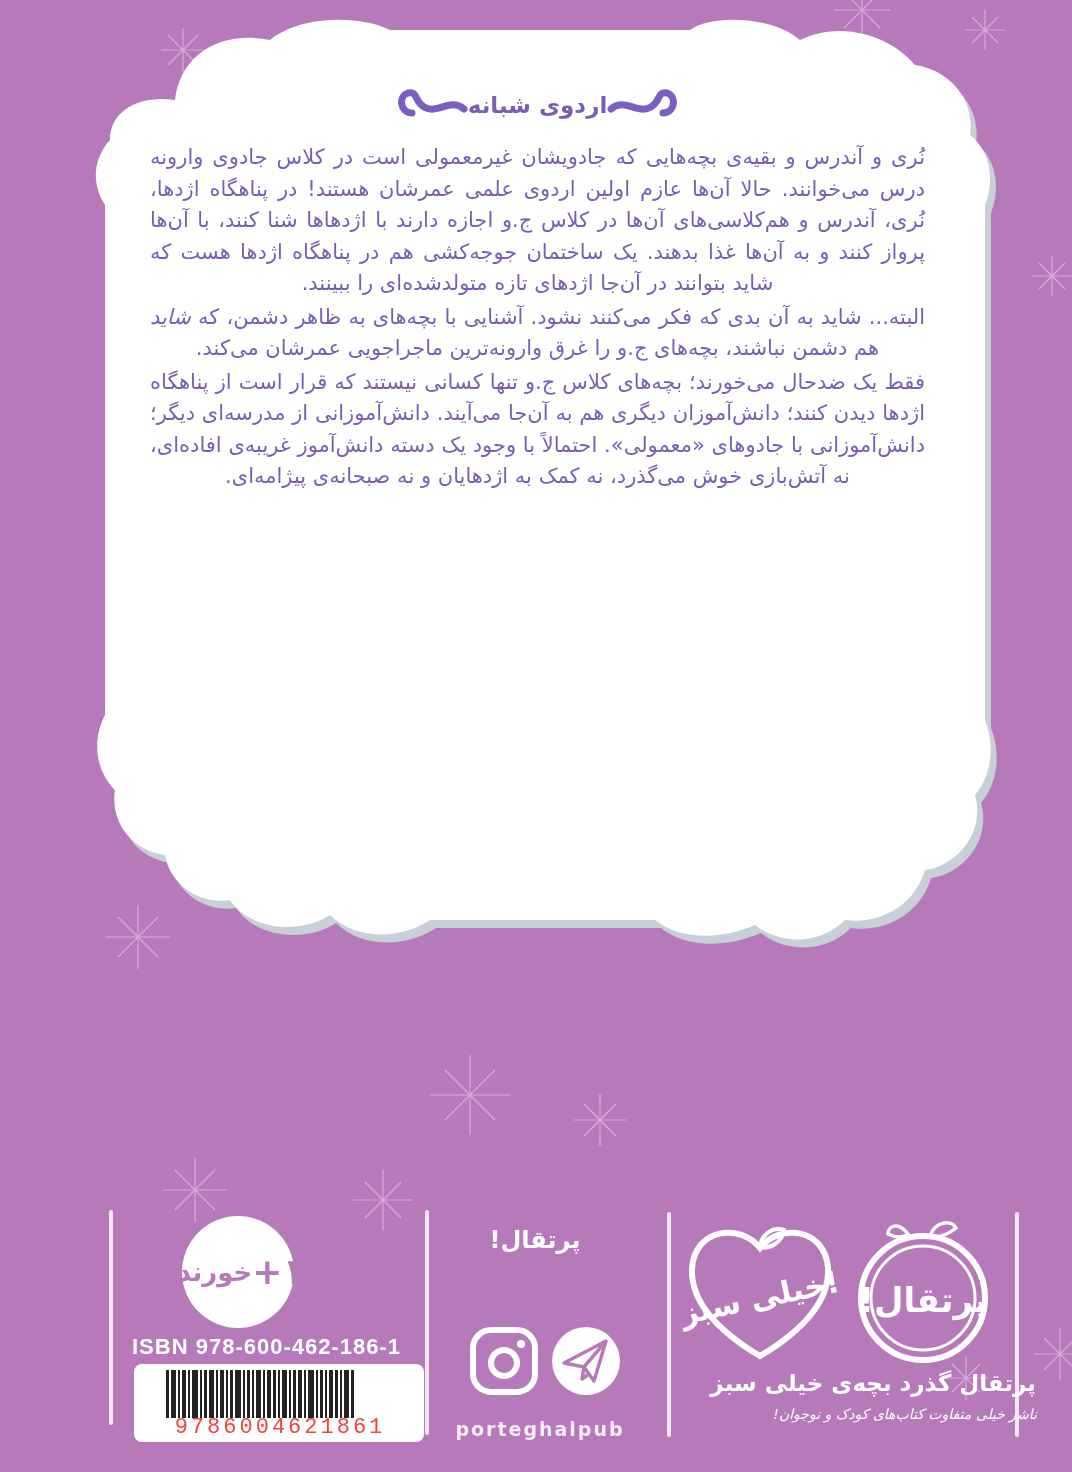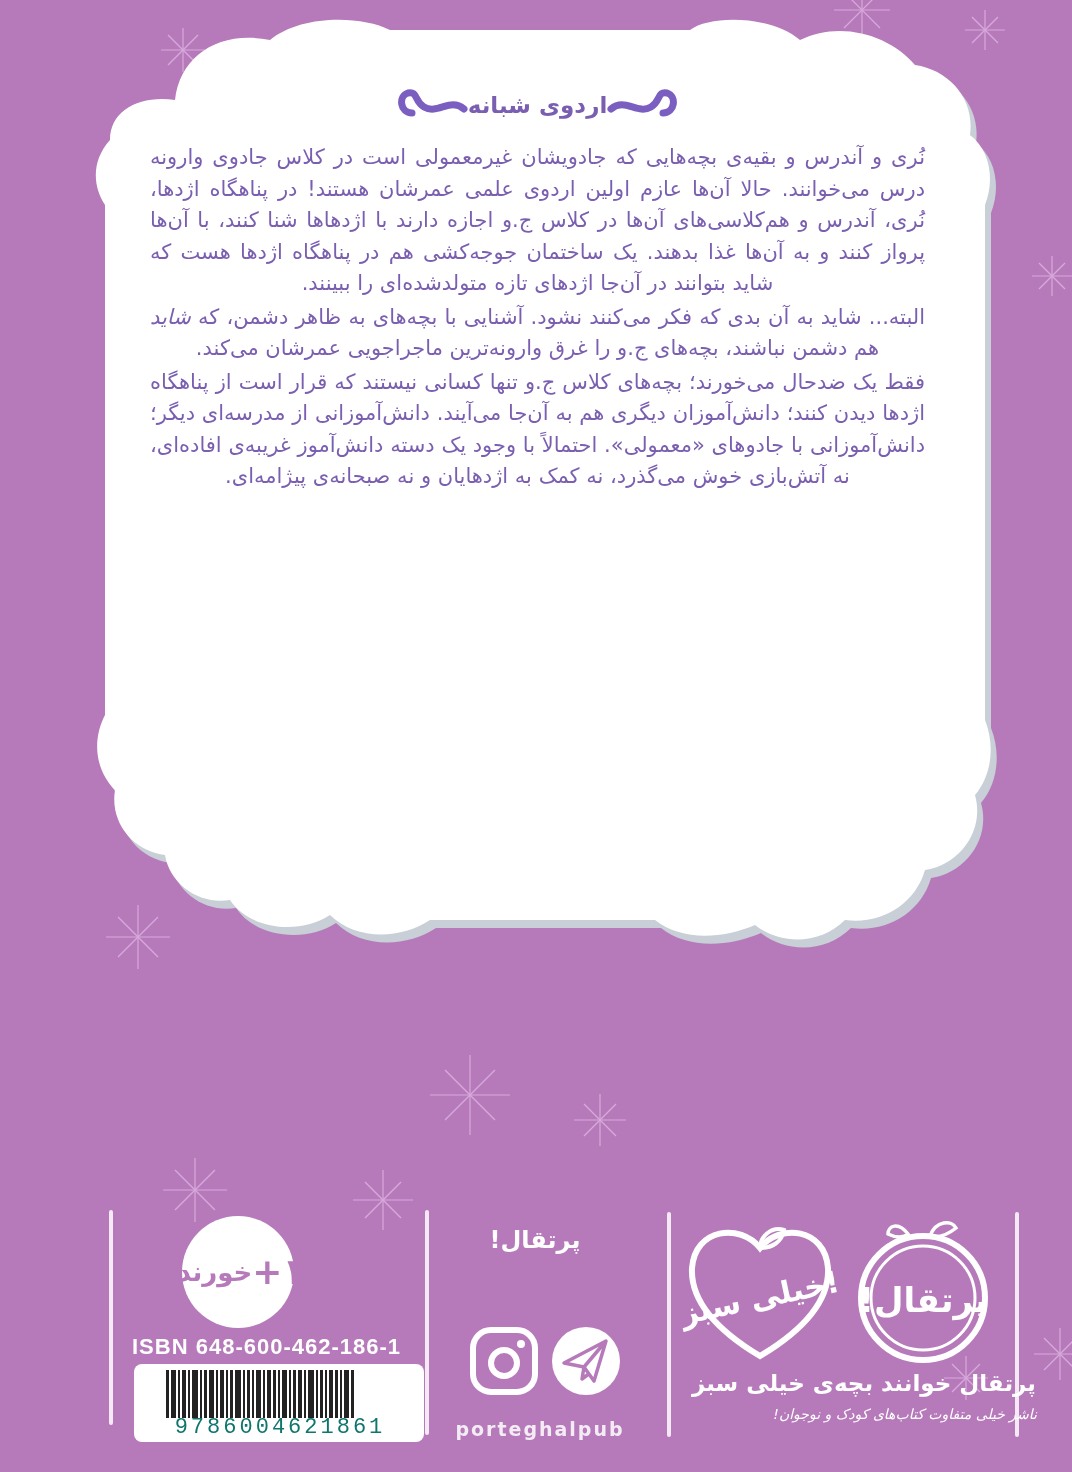--- a/index.html
+++ b/index.html
@@ -43,21 +43,21 @@
     font-size:22px; letter-spacing:1px; white-space:nowrap;
   }
   .barcode {
     position:absolute; left:134px; top:1364px; width:290px; height:78px;
     background:#fff; border-radius:8px;
   }
   .barcode-bars { position:absolute; left:32px; top:6px; width:240px; height:48px; display:flex; align-items:flex-start; }
   .barcode-bars span { display:inline-block; height:48px; background:#222; margin-right:2px; }
   .barcode-num {
     position:absolute; left:8px; bottom:2px; width:276px;
-    font-family:"Liberation Mono", monospace; font-size:22px; color:#0f766e;
+    font-family:"Liberation Mono", monospace; font-size:22px; color:#ef4444;
     letter-spacing:3px; text-align:center;
   }
   .social-heading {
     position:absolute; left:440px; top:1222px; width:190px; text-align:center;
     direction:rtl; color:#fff; font-weight:bold; font-size:24px; line-height:36px;
   }
   .social-icon {
     position:absolute; width:72px; height:72px;
   }
   .social-handle {
@@ -174,21 +174,21 @@
 <div class="footer-divider" style="left:109px;top:1210px;height:215px;"></div>
 <div class="footer-divider" style="left:425px;top:1210px;height:225px;"></div>
 <div class="footer-divider" style="left:667px;top:1212px;height:225px;"></div>
 <div class="footer-divider" style="left:1015px;top:1212px;height:225px;"></div>
 
 <div class="badge-age">
   <span class="num">+۱۰</span>
   <span class="lbl">خورند‌ها</span>
 </div>
 
-<div class="isbn-text">ISBN 648-600-462-186-1</div>
+<div class="isbn-text">ISBN 978-600-462-186-1</div>
 <div class="barcode">
   <div class="barcode-bars">
     <span style="width:3px"></span>
       <span style="width:5px"></span>
       <span style="width:2px"></span>
       <span style="width:4px"></span>
       <span style="width:2px"></span>
       <span style="width:6px"></span>
       <span style="width:2px"></span>
       <span style="width:3px"></span>
@@ -242,14 +242,14 @@
   <path d="M80 30 C60 5 15 10 12 50 C10 90 50 120 80 138 C110 120 150 90 148 50 C145 10 100 5 80 30 Z" fill="none" stroke="#fff" stroke-width="6"></path>
   <path d="M80 30 C80 18 92 8 104 12 C102 24 92 30 80 30 Z" fill="none" stroke="#fff" stroke-width="4"></path>
   <text x="80" y="90" text-anchor="middle" font-family="DejaVu Sans, sans-serif" font-size="30" font-weight="bold" fill="#fff" transform="rotate(-12 80 80)">خیلی سبز!</text>
 </svg>
 <svg class="logo" style="left:848px;top:1216px" width="150" height="148" viewBox="0 0 150 148">
   <circle cx="75" cy="82" r="62" fill="none" stroke="#fff" stroke-width="6"></circle>
   <circle cx="75" cy="82" r="52" fill="none" stroke="#fff" stroke-width="3"></circle>
   <path d="M60 18 C50 5 40 10 40 18 C48 22 56 22 60 18 Z M82 20 C88 4 104 4 108 12 C98 20 90 22 82 20 Z" fill="none" stroke="#fff" stroke-width="3.5"></path>
   <text x="75" y="96" text-anchor="middle" font-family="DejaVu Sans, sans-serif" font-size="34" font-weight="bold" fill="#fff" direction="rtl">پرتقال!</text>
 </svg>
-<div class="publisher-name">پرتقال خوانند بچه‌ی خیلی سبز</div>
+<div class="publisher-name">پرتقال گذرد بچه‌ی خیلی سبز</div>
 <div class="publisher-tagline">ناشر خیلی متفاوت کتاب‌های کودک و نوجوان!</div>
 
 </body></html>

